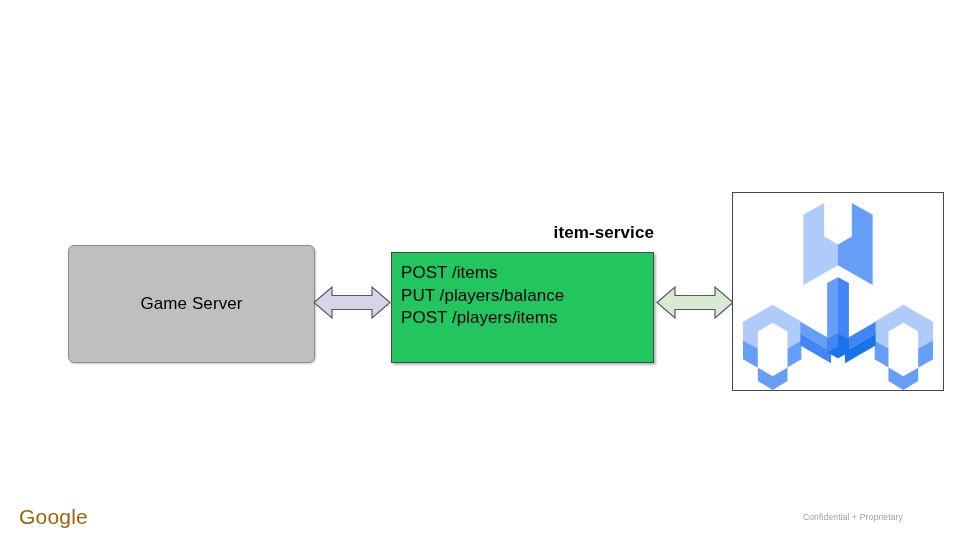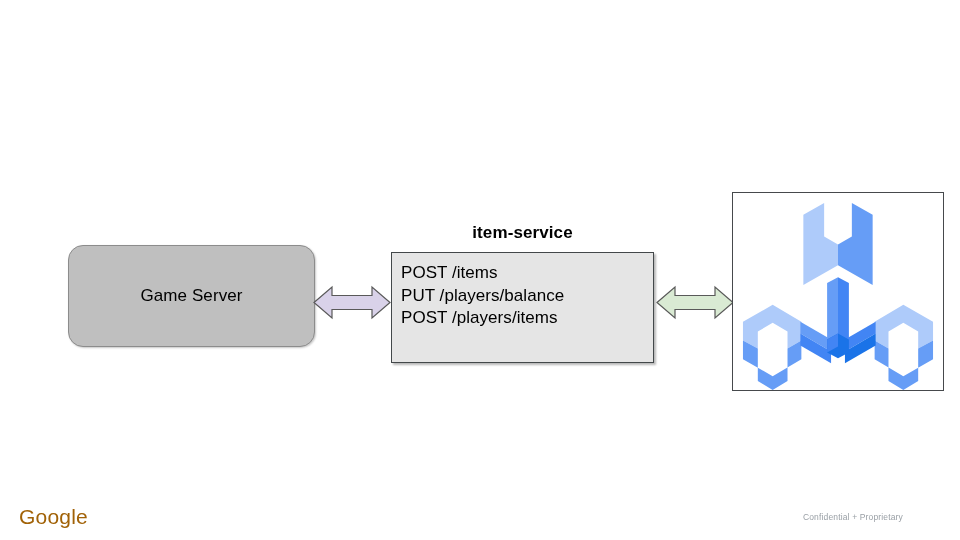--- a/index.html
+++ b/index.html
@@ -21,59 +21,59 @@
     inset: 0;
     background: #ffffff;
   }
 
   
   .game-server-box {
     position: absolute;
     left: 68px;
     top: 245px;
     width: 247px;
-    height: 102px;
+    height: 118px;
     background: #bfbfbf;
     border: 1px solid #8c8c8c;
-    border-radius: 15px;
+    border-radius: 6px;
     box-sizing: border-box;
     display: flex;
     align-items: center;
     justify-content: center;
     box-shadow: 1px 1px 2px rgba(0,0,0,0.22);
   }
   .game-server-label {
     font-size: 17px;
     color: #000000;
     line-height: 1.2;
     text-align: center;
     letter-spacing: 0.1px;
   }
 
   
   .service-title {
     position: absolute;
     left: 391px;
     top: 223px;
     width: 263px;
-    text-align: center;
+    text-align: right;
     font-size: 17px;
     font-weight: bold;
     color: #000000;
     letter-spacing: 0.1px;
   }
 
   
   .service-box {
     position: absolute;
     left: 391px;
     top: 252px;
     width: 263px;
     height: 111px;
-    background: #e5e5e5;
+    background: #22c55e;
     border: 1px solid #43484a;
     box-sizing: border-box;
     box-shadow: 1.5px 1.5px 2px rgba(0,0,0,0.28);
     padding: 9px 0 0 9px;
   }
   .endpoint-line {
     font-size: 17px;
     color: #000000;
     line-height: 22.5px;
     white-space: nowrap;

